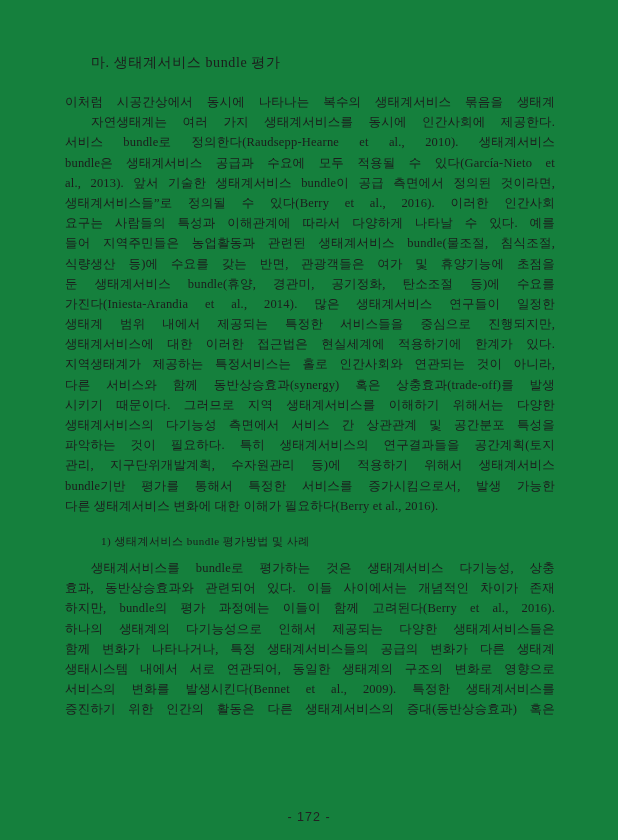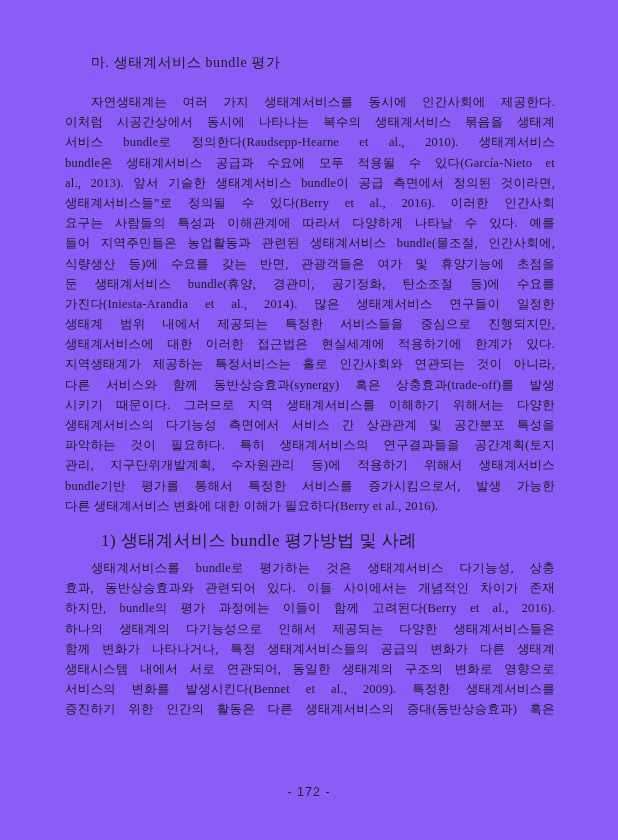--- a/index.html
+++ b/index.html
@@ -4,21 +4,21 @@
 <style>
   html, body {
     margin: 0;
     padding: 0;
     background: #e8e8e8;
   }
   .page {
     position: relative;
     width: 618px;
     height: 840px;
-    background: #8b5cf6;
+    background: #15803d;
     overflow: hidden;
     font-family: "Liberation Serif", "DejaVu Serif", serif;
     color: #1c1c1c;
   }
   .doc {
     position: absolute;
     left: 65px;
     top: 0;
     width: 490px;
   }
@@ -39,54 +39,54 @@
     letter-spacing: 0.2px;
     text-align: justify;
     text-align-last: justify;
     overflow: hidden;
   }
   .line.indent { text-indent: 26px; }
   .line.flush  { text-align-last: left; }
   .heading {
     margin: 15px 0 7px 0;
     padding-left: 36px;
-    font-size: 17px;
+    font-size: 11px;
     height: 20px;
     line-height: 20px;
     letter-spacing: 0.5px;
     white-space: nowrap;
   }
   .footer {
     position: absolute;
-    top: 785px;
+    top: 810px;
     left: 0;
     width: 618px;
     text-align: center;
     font-family: "Liberation Sans", "DejaVu Sans", sans-serif;
     font-size: 12.5px;
     letter-spacing: 1px;
     color: #222222;
   }
 </style>
 </head>
 <body>
 
 <div class="page">
   <div class="doc">
     <div class="title">마.  생태계서비스  bundle  평가</div>
     <div id="sections">
         <div class="para first">
+          <div class="line">이처럼 시공간상에서 동시에 나타나는 복수의 생태계서비스 묶음을 생태계</div>
           <div class="line indent">자연생태계는 여러 가지 생태계서비스를 동시에 인간사회에 제공한다.</div>
-          <div class="line">이처럼 시공간상에서 동시에 나타나는 복수의 생태계서비스 묶음을 생태계</div>
           <div class="line">서비스 bundle로 정의한다(Raudsepp-Hearne et al., 2010). 생태계서비스</div>
           <div class="line">bundle은 생태계서비스 공급과 수요에 모두 적용될 수 있다(García-Nieto et</div>
           <div class="line">al., 2013). 앞서 기술한 생태계서비스 bundle이 공급 측면에서 정의된 것이라면,</div>
           <div class="line">생태계서비스들”로 정의될 수 있다(Berry et al., 2016). 이러한 인간사회</div>
           <div class="line">요구는 사람들의 특성과 이해관계에 따라서 다양하게 나타날 수 있다. 예를</div>
-          <div class="line">들어 지역주민들은 농업활동과 관련된 생태계서비스 bundle(물조절, 인간사회에,</div>
+          <div class="line">들어 지역주민들은 농업활동과 관련된 생태계서비스 bundle(물조절, 침식조절,</div>
           <div class="line">식량생산 등)에 수요를 갖는 반면, 관광객들은 여가 및 휴양기능에 초점을</div>
           <div class="line">둔 생태계서비스 bundle(휴양, 경관미, 공기정화, 탄소조절 등)에 수요를</div>
           <div class="line">가진다(Iniesta-Arandia et al., 2014). 많은 생태계서비스 연구들이 일정한</div>
           <div class="line">생태계 범위 내에서 제공되는 특정한 서비스들을 중심으로 진행되지만,</div>
           <div class="line">생태계서비스에 대한 이러한 접근법은 현실세계에 적용하기에 한계가 있다.</div>
           <div class="line">지역생태계가 제공하는 특정서비스는 홀로 인간사회와 연관되는 것이 아니라,</div>
           <div class="line">다른 서비스와 함께 동반상승효과(synergy) 혹은 상충효과(trade-off)를 발생</div>
           <div class="line">시키기 때문이다. 그러므로 지역 생태계서비스를 이해하기 위해서는 다양한</div>
           <div class="line">생태계서비스의 다기능성 측면에서 서비스 간 상관관계 및 공간분포 특성을</div>
           <div class="line">파악하는 것이 필요하다. 특히 생태계서비스의 연구결과들을 공간계획(토지</div>

